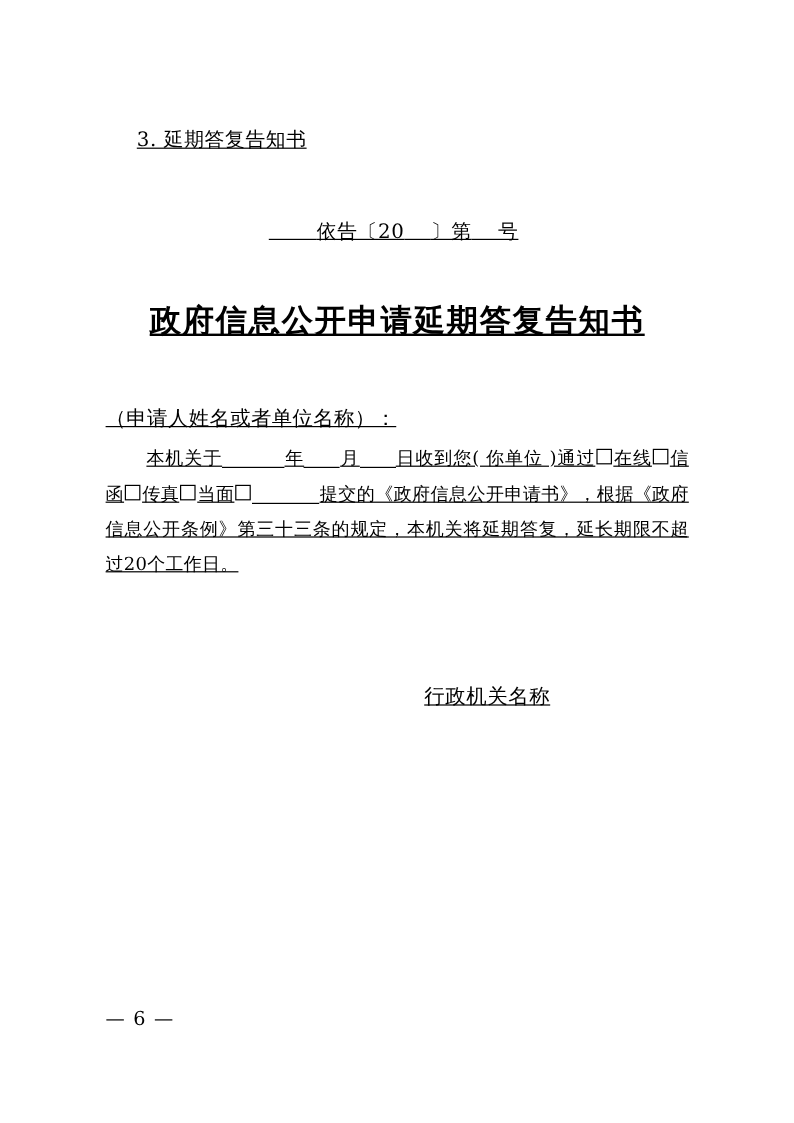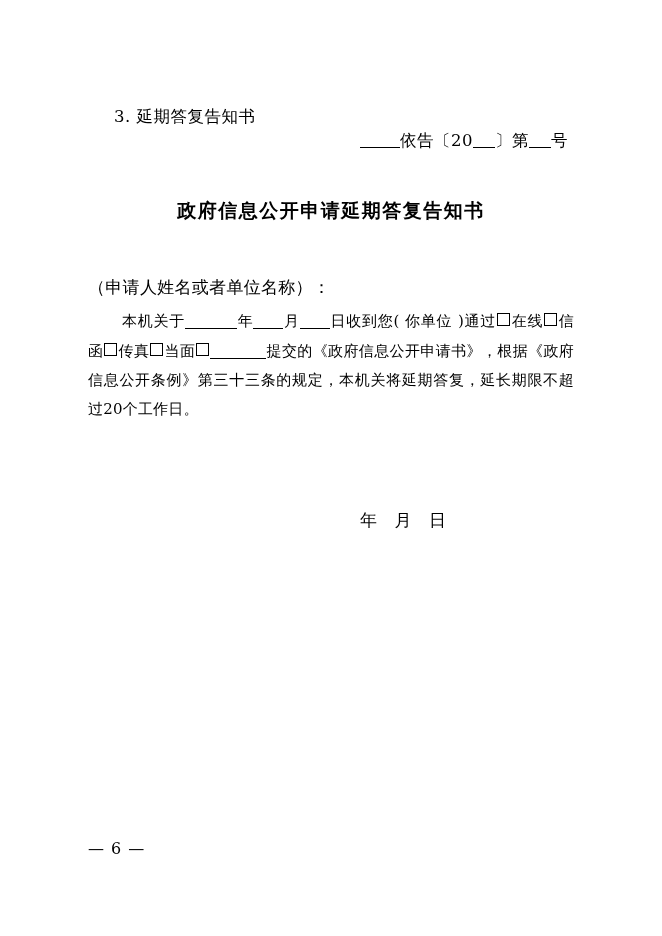--- a/index.html
+++ b/index.html
@@ -16,53 +16,55 @@
     overflow: hidden;
   }
   .page {
     position: absolute;
     left: 0;
     top: 0;
     width: 662px;
     height: 936px;
     box-sizing: border-box;
     padding: 0 88px;
+    text-decoration: underline;
   }
 
   .item-heading {
     margin-top: 104px;
     font-size: 16.5px;
     line-height: 1.6;
     letter-spacing: 0.5px;
     padding-left: 26px;
   }
 
   .doc-number {
-    text-align: right;
+    margin-top: 52px;
+    text-align: center;
     font-size: 16.5px;
     letter-spacing: 0.5px;
     padding-right: 6px;
   }
   .ul-long {
     display: inline-block;
     width: 40px;
     border-bottom: 1.4px solid #000;
     vertical-align: -2px;
   }
   .ul-short {
     display: inline-block;
     width: 22px;
     border-bottom: 1.4px solid #000;
     vertical-align: -2px;
   }
 
   .doc-title {
     margin-top: 46px;
     text-align: center;
-    font-size: 19px;
+    font-size: 26px;
     font-family: "DejaVu Serif", "Liberation Serif", serif;
     font-weight: 600;
     letter-spacing: 1.5px;
   }
 
   .addressee {
     margin-top: 52px;
     font-size: 17px;
     letter-spacing: 0.3px;
   }
@@ -141,18 +143,18 @@
   <div class="doc-title">政府信息公开申请延期答复告知书</div>
 
   <div class="addressee">（申请人姓名或者单位名称）：</div>
 
   <div class="para">
     <span>本机关于</span><span class="blank-a"></span><span>年</span><span class="blank-b"></span><span>月</span><span class="blank-b"></span><span>日收到您( 你单位 )通过</span><span class="box"></span><span>在线</span><span class="box"></span><span>信函</span><span class="box"></span><span>传真</span><span class="box"></span><span>当面</span><span class="box"></span><span class="blank-c"></span><span>提交的《政府信息公开申请书》，根据《政府信息公开条例》第三十三条的规定，本机关将延期答复，延长期限不超过20个工作日。</span>
   </div>
 
 
   <div class="signature-block">
-    <span class="sig-line sig-date">年    月    日</span>
+    <span class="sig-line">行政机关名称</span>
   </div>
 
   <div class="page-number">— 6 —</div>
 
 </div>
 
 </body></html>

